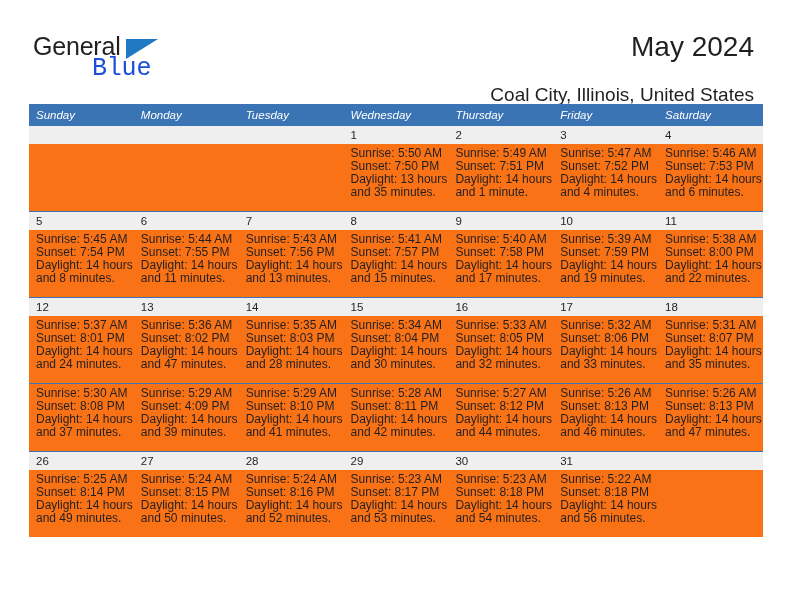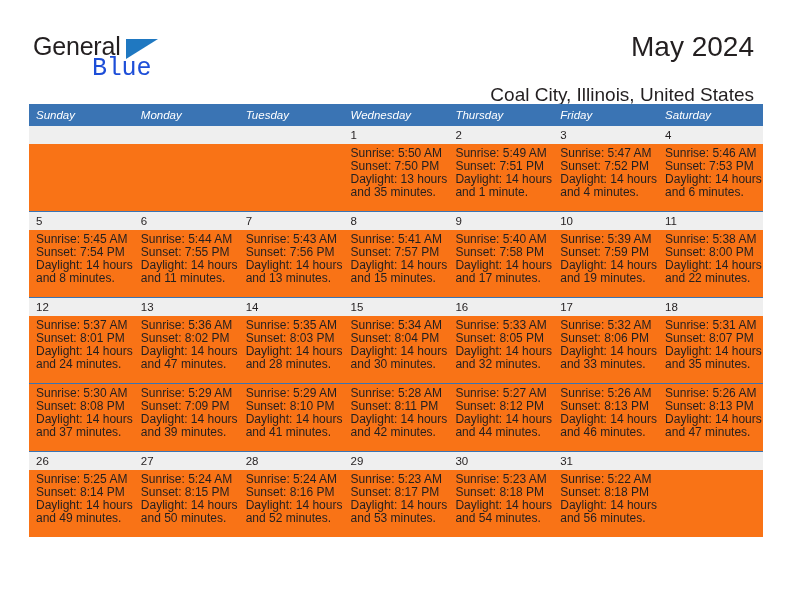--- a/index.html
+++ b/index.html
@@ -337,21 +337,21 @@
 
       <tr class="info-row has-rule">
         <td>
           <span class="info-line">Sunrise: 5:30 AM</span>
           <span class="info-line">Sunset: 8:08 PM</span>
           <span class="info-line">Daylight: 14 hours</span>
           <span class="info-line">and 37 minutes.</span>
         </td>
         <td>
           <span class="info-line">Sunrise: 5:29 AM</span>
-          <span class="info-line">Sunset: 7:09 PM</span>
+          <span class="info-line">Sunset: 4:09 PM</span>
           <span class="info-line">Daylight: 14 hours</span>
           <span class="info-line">and 39 minutes.</span>
         </td>
         <td>
           <span class="info-line">Sunrise: 5:29 AM</span>
           <span class="info-line">Sunset: 8:10 PM</span>
           <span class="info-line">Daylight: 14 hours</span>
           <span class="info-line">and 41 minutes.</span>
         </td>
         <td>

